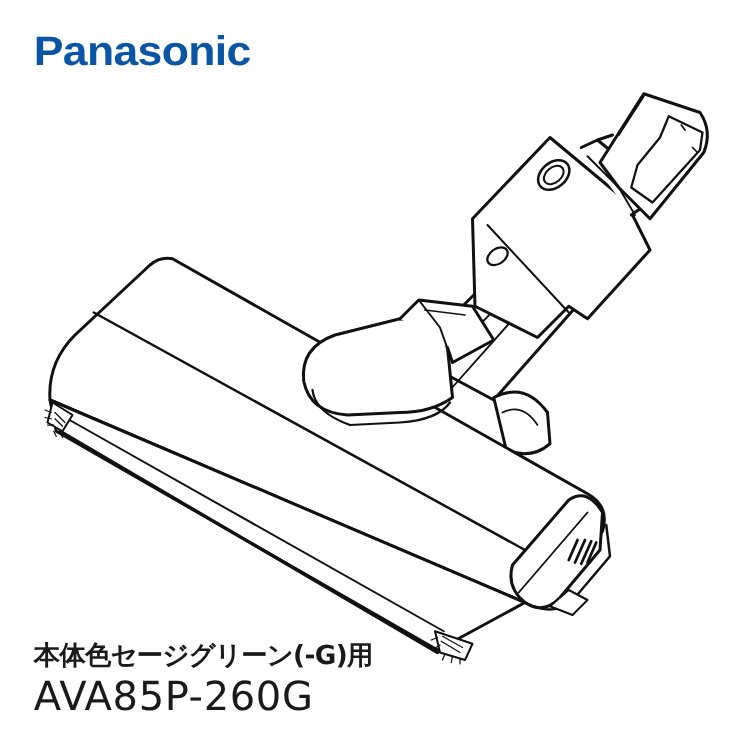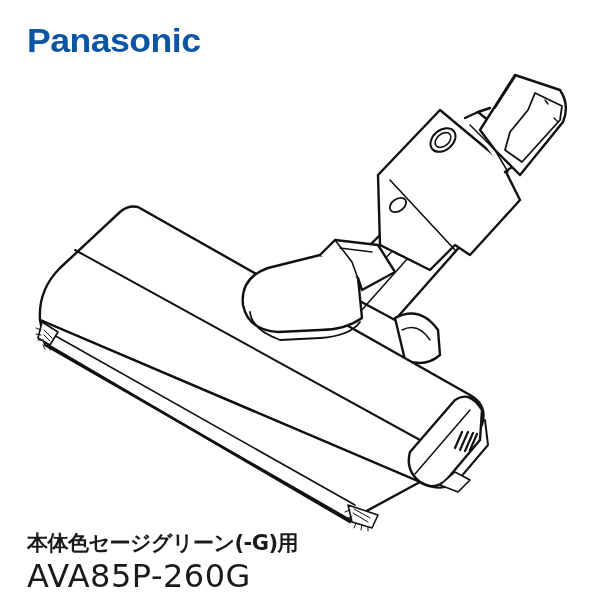--- a/index.html
+++ b/index.html
@@ -4,21 +4,21 @@
   <style>
     html, body { margin: 0; padding: 0; background: #ffffff; }
     body { width: 600px; height: 600px; position: relative; overflow: hidden; font-family: "DejaVu Sans", sans-serif; }
     .logo {
       position: absolute; left: 27px; top: 22px;
       font-family: "Liberation Sans", sans-serif; font-weight: bold;
       font-size: 33px; letter-spacing: -0.5px; color: #0b56a4;
       transform: scaleX(1.08); transform-origin: left top;
     }
     .drawing { position: absolute; left: 0; top: 0; width: 600px; height: 600px; }
-    .caption { position: absolute; left: 27px; color: #1a1a1a; margin-top: 19px; }
+    .caption { position: absolute; left: 27px; color: #1a1a1a; }
     .caption.color { top: 510px; font-size: 21px; font-weight: bold; letter-spacing: -0.5px; }
     .caption.model { top: 538px; font-size: 32px; font-family: "DejaVu Sans", sans-serif; letter-spacing: 0.5px; }
     svg path, svg line, svg ellipse, svg rect, svg polyline { vector-effect: non-scaling-stroke; }
   </style>
 </head>
 <body>
 
 <div class="logo">Panasonic</div>
 
 <svg class="drawing" viewBox="0 0 600 600" xmlns="http://www.w3.org/2000/svg">

